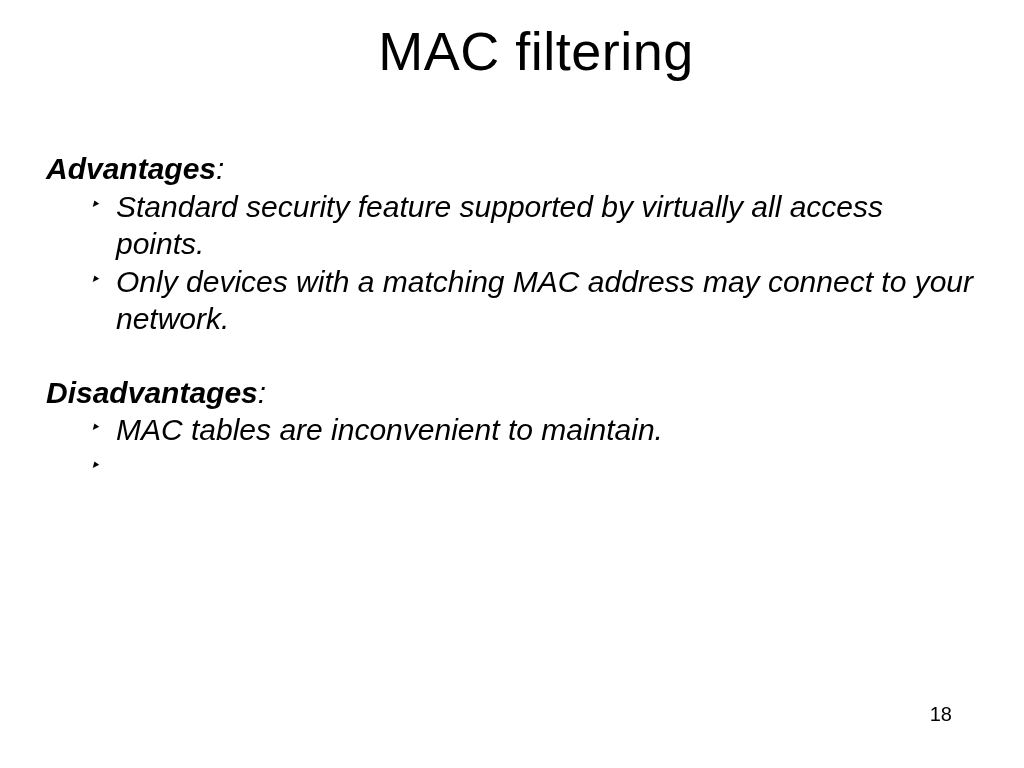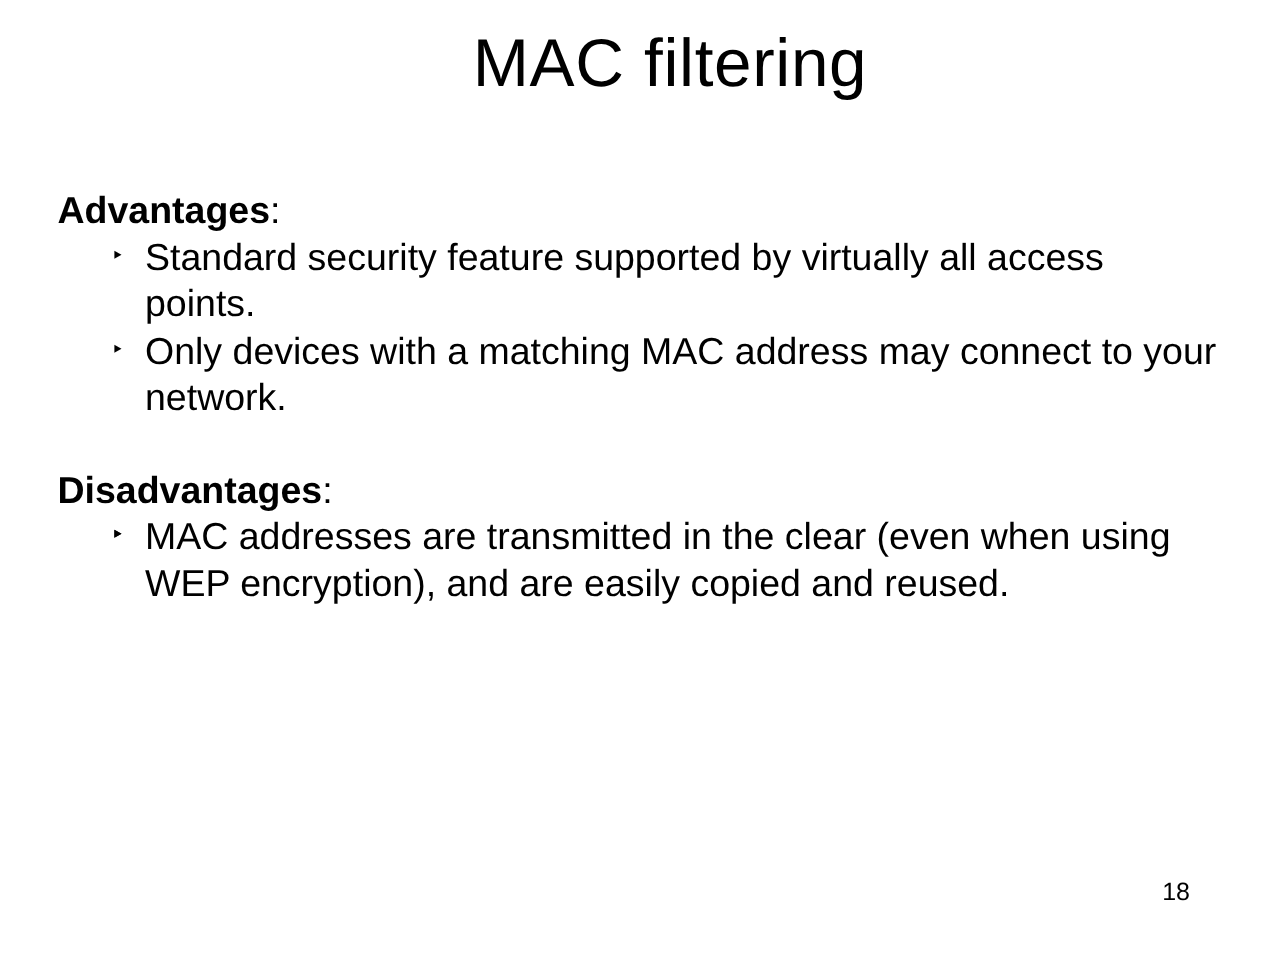--- a/index.html
+++ b/index.html
@@ -39,20 +39,21 @@
     line-height: 1.25;
   }
   .intro {
     margin-bottom: 40px;
   }
   .section-head {
     font-weight: bold;
   }
   .section {
     margin-bottom: 36px;
+    font-style: italic;
   }
   .bullets {
     margin: 0;
     padding: 0;
     list-style: none;
   }
   .bullets li {
     position: relative;
     padding-left: 70px;
     margin-bottom: 0;
@@ -93,24 +94,24 @@
           <span>Only devices with a matching MAC address may connect to your network.</span>
         </li>
       </ul>
     </div>
 
     <div class="section">
       <span class="section-head">Disadvantages</span><span>:</span>
       <ul class="bullets">
         <li>
           <span class="mark">‣</span>
+          <span>MAC tables are inconvenient to maintain.</span>
         </li>
         <li>
           <span class="mark">‣</span>
-          <span>MAC addresses are transmitted in the clear (even when using WEP encryption), and are easily copied and reused.</span>
         </li>
       </ul>
     </div>
 
   </div>
 
   <div class="pagenum">18</div>
 
 </div>
 

